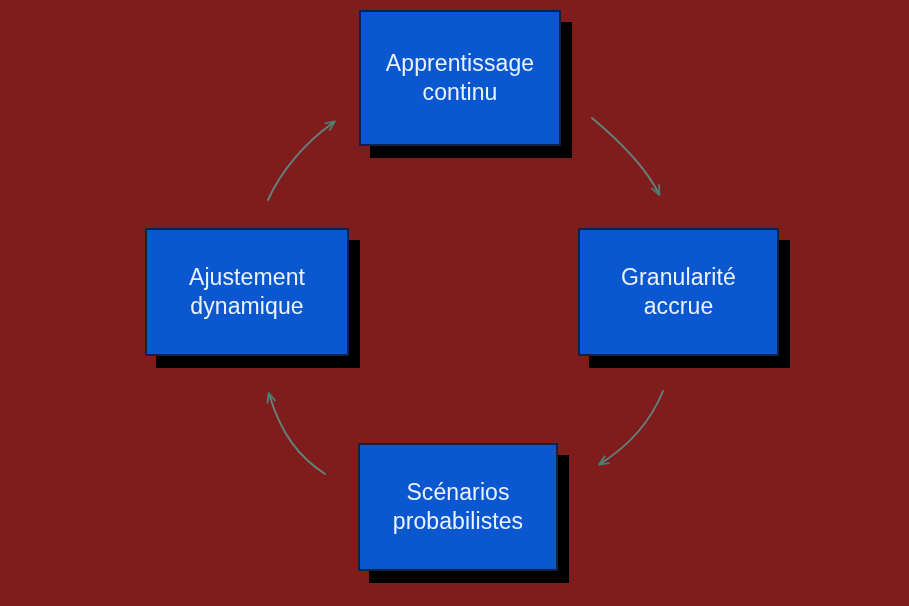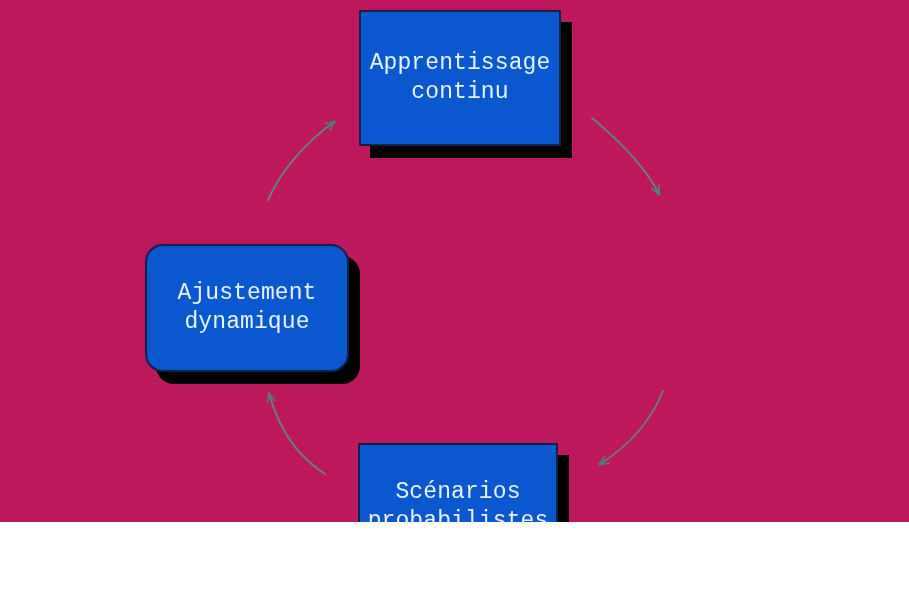--- a/index.html
+++ b/index.html
@@ -6,24 +6,23 @@
     margin: 0;
     padding: 0;
     background: #ffffff;
   }
   body {
     font-family: "Liberation Sans", sans-serif;
   }
   #canvas {
     position: relative;
     width: 909px;
-    height: 522px;
-    background: #be185d;
+    height: 606px;
+    background: #7f1d1d;
     overflow: hidden;
-    font-family: Liberation Mono, monospace;
   }
   .arrow-layer {
     position: absolute;
     left: 0;
     top: 0;
     width: 909px;
     height: 606px;
     pointer-events: none;
   }
   .node {
@@ -40,21 +39,21 @@
     line-height: 1.28;
     font-weight: 400;
     letter-spacing: 0.1px;
     padding: 4px 10px;
     box-shadow: 11px 12px 0 0 #000000;
     white-space: pre-line;
   }
   #node-top    { left: 359px; top: 10px;  width: 202px; height: 136px; }
   #node-right  { left: 578px; top: 228px; width: 201px; height: 128px; }
   #node-bottom { left: 358px; top: 443px; width: 200px; height: 128px; }
-  #node-left   { left: 145px; top: 244px; width: 204px; height: 128px; border-radius: 18px; }
+  #node-left   { left: 145px; top: 228px; width: 204px; height: 128px; }
 </style>
 </head>
 <body>
 
 <div id="canvas">
 
   <svg class="arrow-layer" viewBox="0 0 909 606">
     <defs>
       <marker id="ah" markerWidth="12" markerHeight="12" refX="9" refY="5" orient="auto" markerUnits="userSpaceOnUse">
         <path d="M1,1 L10,5 L1,9" fill="none" stroke="#4a7d72" stroke-width="1.9" stroke-linecap="round" stroke-linejoin="round"></path>
@@ -66,20 +65,22 @@
     <path d="M663,391 C650,423 627,447 600,464" fill="none" stroke="#63827c" stroke-width="1.9" stroke-linecap="round" marker-end="url(#ah)"></path>
 
     <path d="M325,474 C299,457 281,434 269,394" fill="none" stroke="#63827c" stroke-width="1.9" stroke-linecap="round" marker-end="url(#ah)"></path>
 
     <path d="M268,200 C280,173 303,144 334,122" fill="none" stroke="#63827c" stroke-width="1.9" stroke-linecap="round" marker-end="url(#ah)"></path>
   </svg>
 
   <div class="node" id="node-top">Apprentissage
 continu</div>
 
+  <div class="node" id="node-right">Granularité
+accrue</div>
 
   <div class="node" id="node-bottom">Scénarios
 probabilistes</div>
 
   <div class="node" id="node-left">Ajustement
 dynamique</div>
 
 </div>
 
 </body></html>

